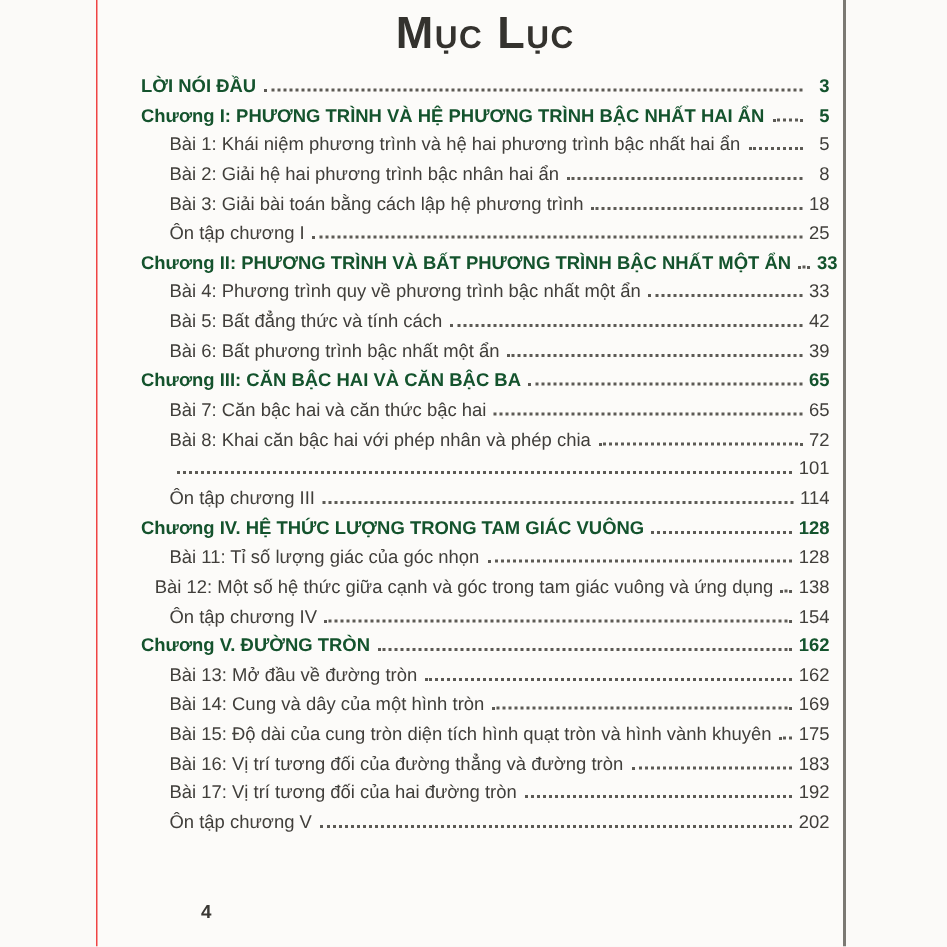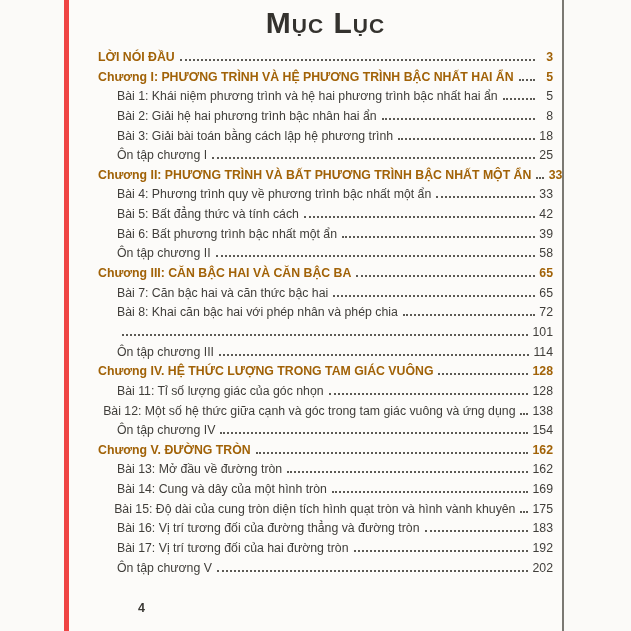--- a/index.html
+++ b/index.html
@@ -12,21 +12,21 @@
   .scan {
     position: relative;
     width: 631px; height: 631px;
     background: #fbfaf8;
   }
   .page {
     position: absolute;
     left: 64px; top: 0;
     width: 500px; height: 631px;
     background: #fcfbf9;
-    border-left: 5px solid #ef4444;
+    border-left: 1px solid #ef4444;
     border-right: 2px solid #7b7973;
     box-sizing: border-box;
   }
   .page-inner {
     position: absolute;
     left: 29px; right: 9px; top: 0; bottom: 0;
     filter: blur(0.2px);
   }
   .doc-title {
     margin-top: 6px;
@@ -43,21 +43,21 @@
   .toc-row {
     display: flex;
     align-items: baseline;
     height: 19.65px;
     font-size: 12.3px;
     color: #403e3a;
     white-space: nowrap;
   }
   .toc-row.chapter {
     font-weight: 700;
-    color: #a16207;
+    color: #14532d;
   }
   .toc-row.indent {
     padding-left: 19px;
     justify-content: flex-end;
   }
   .toc-label { flex: 0 0 auto; }
   .toc-dots {
     flex: 1 1 auto;
     min-width: 8px;
     border-bottom: 2px dotted #5c5a55;
@@ -128,25 +128,20 @@
           <div class="toc-row indent">
             <span class="toc-label">Bài 5: Bất đẳng thức và tính cách</span>
             <span class="toc-dots"></span>
             <span class="toc-page">42</span>
           </div>
           <div class="toc-row indent">
             <span class="toc-label">Bài 6: Bất phương trình bậc nhất một ẩn</span>
             <span class="toc-dots"></span>
             <span class="toc-page">39</span>
           </div>
-          <div class="toc-row indent">
-            <span class="toc-label">Ôn tập chương II</span>
-            <span class="toc-dots"></span>
-            <span class="toc-page">58</span>
-          </div>
           <div class="toc-row chapter">
             <span class="toc-label">Chương III: CĂN BẬC HAI VÀ CĂN BẬC BA</span>
             <span class="toc-dots"></span>
             <span class="toc-page">65</span>
           </div>
           <div class="toc-row indent">
             <span class="toc-label">Bài 7: Căn bậc hai và căn thức bậc hai</span>
             <span class="toc-dots"></span>
             <span class="toc-page">65</span>
           </div>

